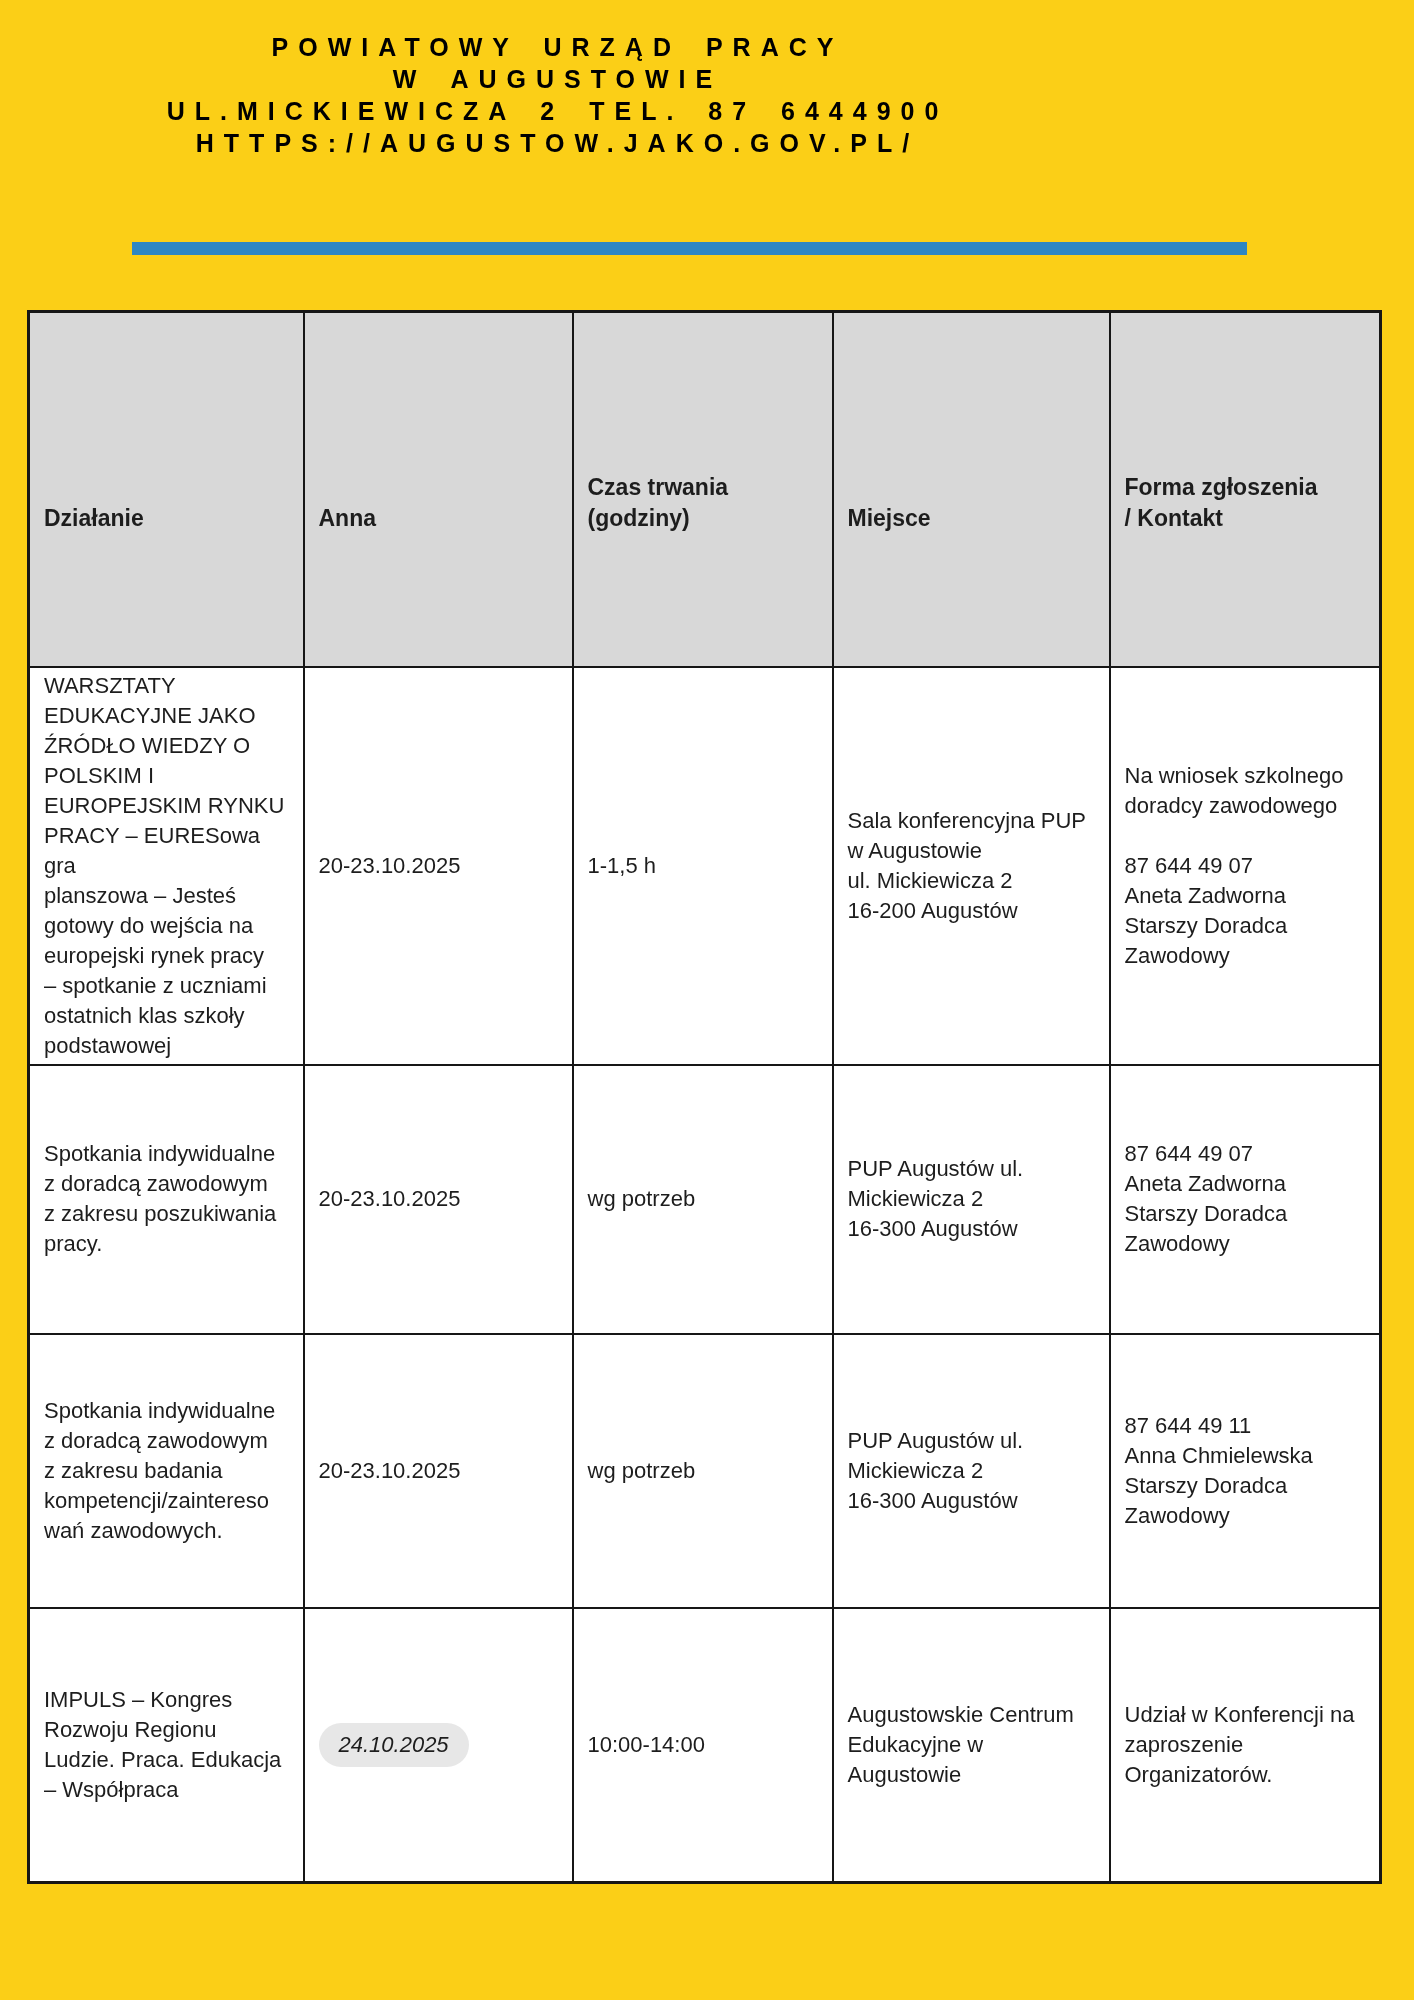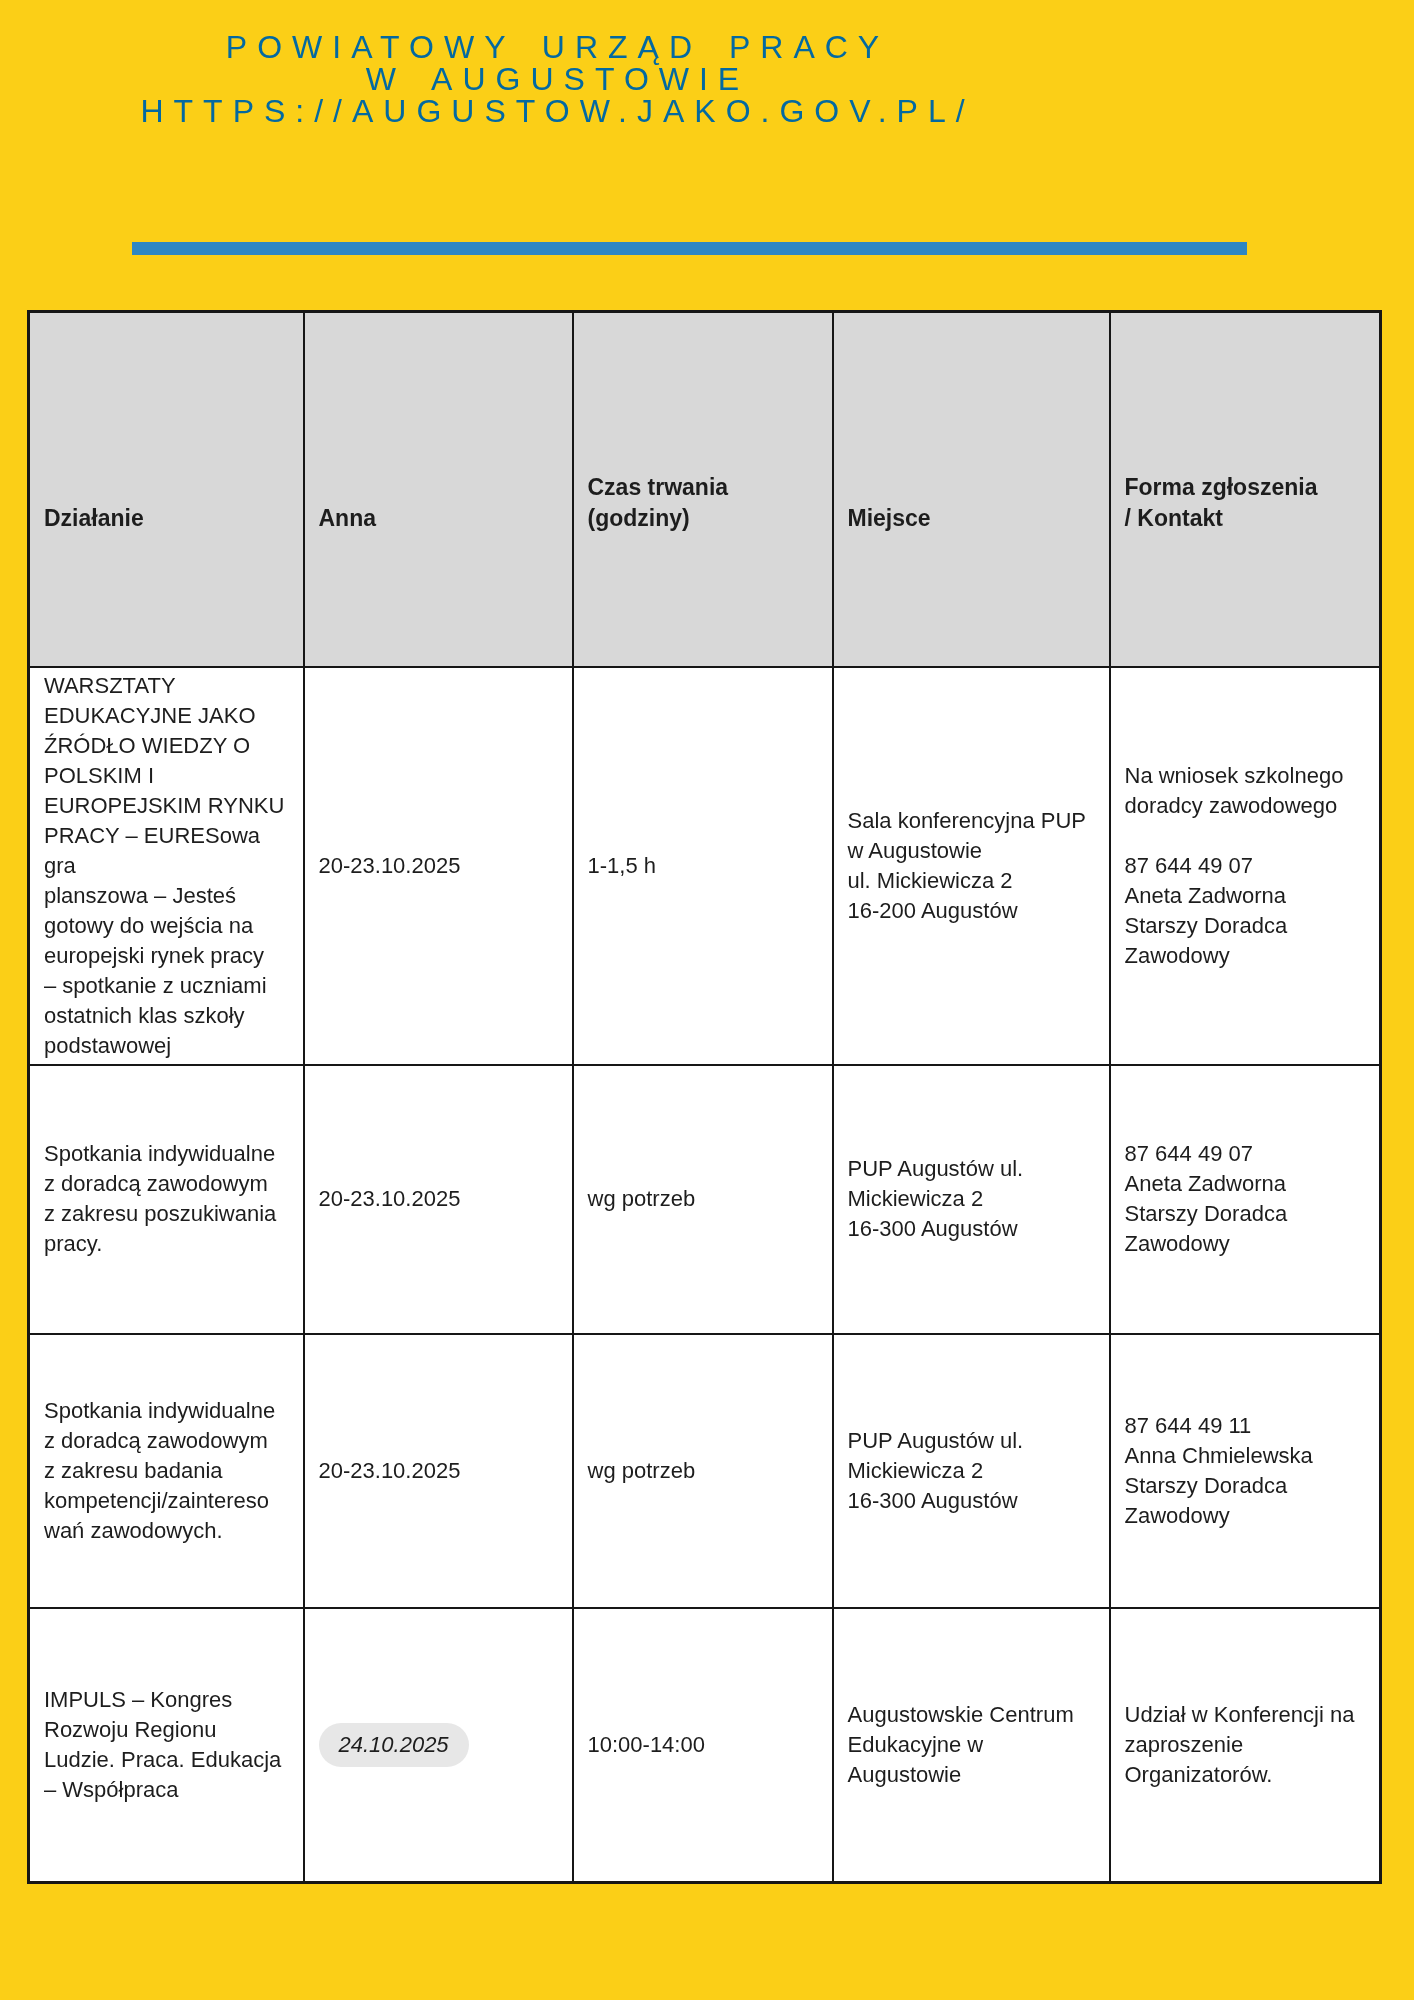--- a/index.html
+++ b/index.html
@@ -14,23 +14,23 @@
     background: #fbcf17;
     overflow: hidden;
   }
   
   .masthead {
     position: absolute;
     left: 105px;
     top: 31px;
     width: 905px;
     text-align: center;
-    color: #0369a1;
-    font-weight: normal;
-    font-size: 32px;
+    color: #000000;
+    font-weight: bold;
+    font-size: 25px;
     line-height: 32px;
     letter-spacing: 10px;
     word-spacing: 8px;
   }
   .accent-bar {
     position: absolute;
     left: 132px;
     top: 242px;
     width: 1115px;
     height: 13px;
@@ -85,20 +85,21 @@
   }
 </style>
 </head>
 <body>
 
 <div class="page">
 
   <div class="masthead">
     <div>POWIATOWY URZĄD PRACY</div>
     <div>W AUGUSTOWIE</div>
+    <div>UL.MICKIEWICZA 2 TEL. 87 6444900</div>
     <div>HTTPS://AUGUSTOW.JAKO.GOV.PL/</div>
   </div>
 
   <div class="accent-bar"></div>
 
   <table class="schedule">
     <colgroup>
       <col style="width:275px">
       <col style="width:269px">
       <col style="width:260px">

